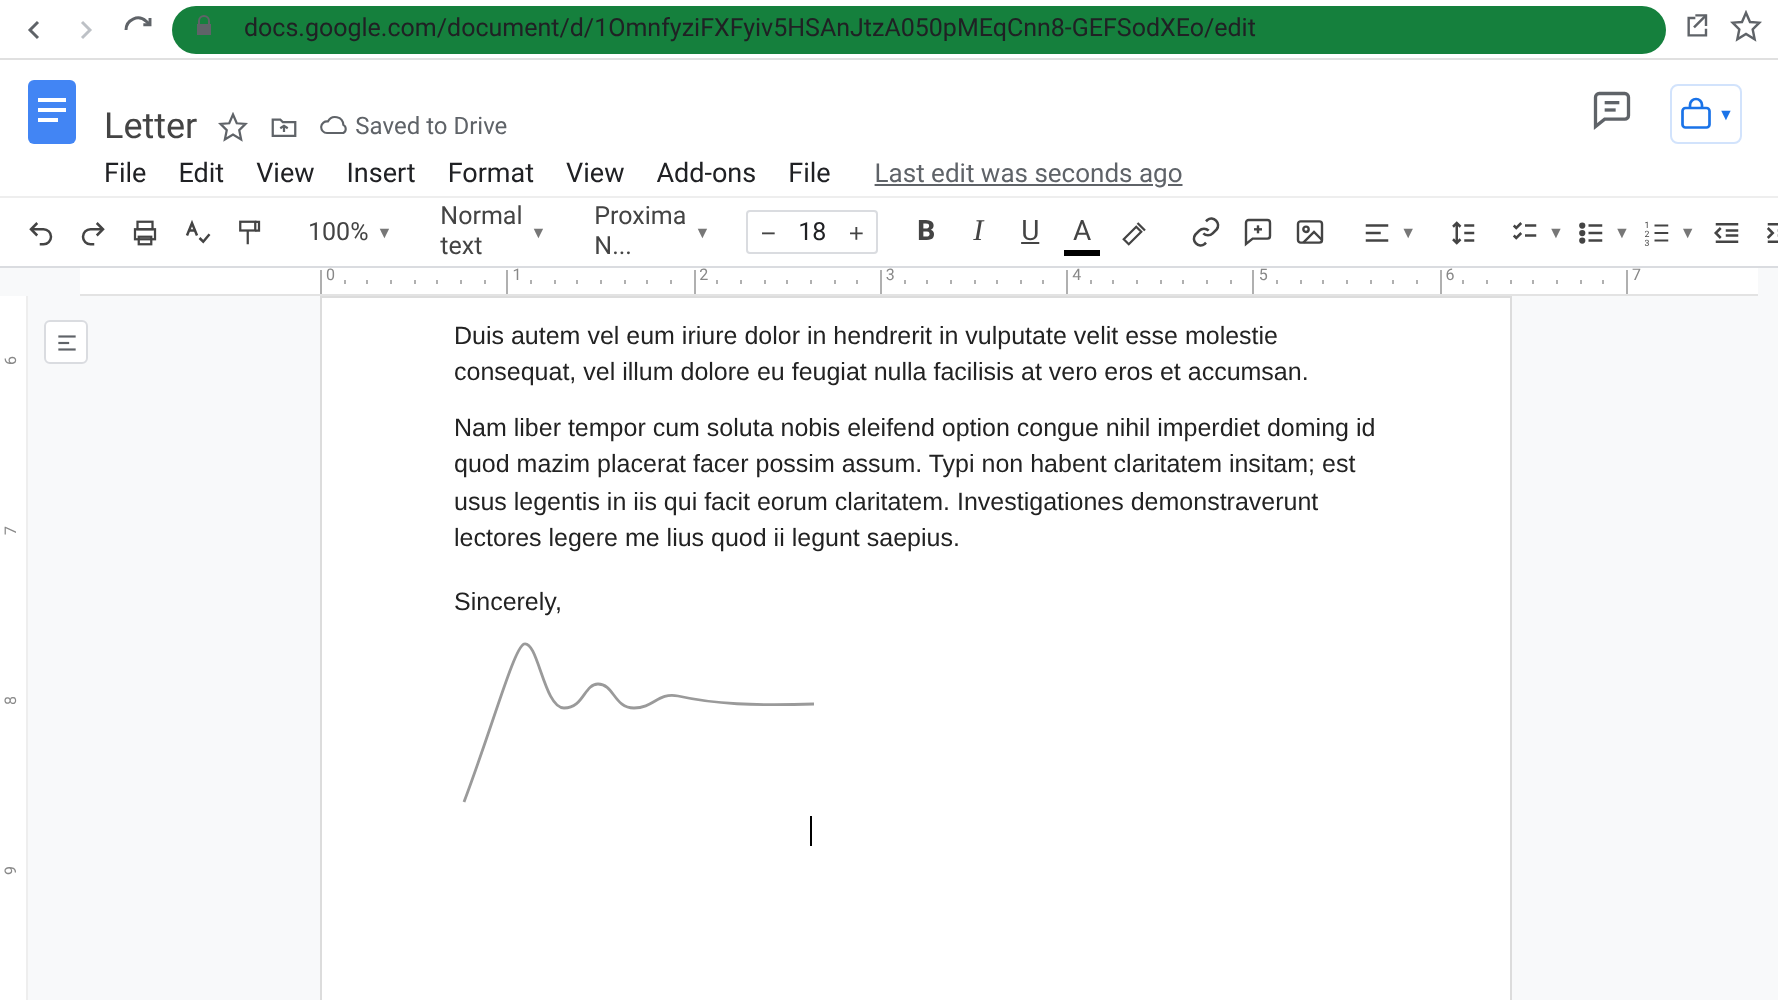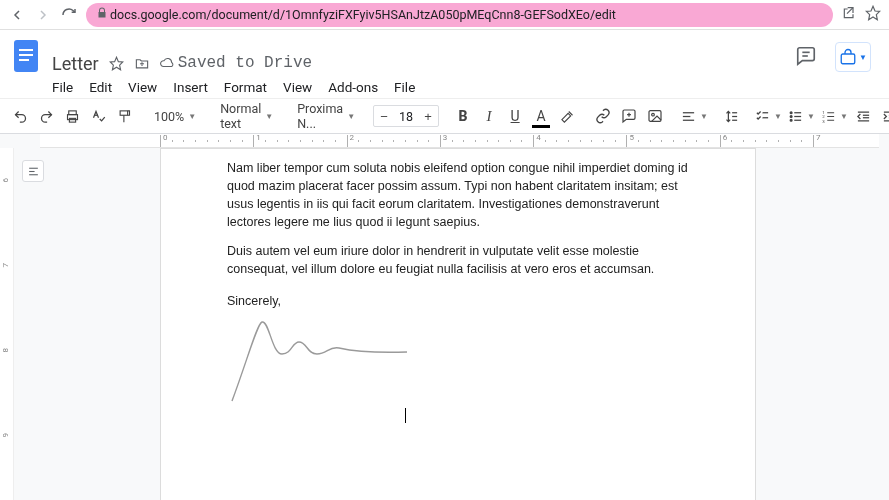--- a/index.html
+++ b/index.html
@@ -3,33 +3,33 @@
 <meta charset="utf-8">
 <style>
   :root { --border:#dadce0; --text:#202124; --muted:#5f6368; --green:#1e9f4b; }
   * { box-sizing:border-box; }
   body { margin:0; font-family:"Google Sans",Roboto,Arial,sans-serif; font-size:13px; color:var(--text); background:#fff; width:889px; height:500px; overflow:hidden; }
 
   
   .url-bar { height:30px; display:flex; align-items:center; gap:8px; padding:0 8px; border-bottom:1px solid #e0e0e0; background:#fff; }
   .nav-ico { width:18px; height:18px; display:flex; align-items:center; justify-content:center; color:#5f6368; }
   .nav-ico.disabled { color:#bdc1c6; }
-  .addr { flex:1; display:flex; align-items:center; gap:2px; height:24px; border-radius:14px; background:#f9a8d4; padding:0 10px; font-size:12.5px; color:#202124; }
+  .addr { flex:1; display:flex; align-items:center; gap:14px; height:24px; border-radius:14px; background:#15803d; padding:0 10px; font-size:12.5px; color:#202124; }
   .addr .lock { color:#5f6368; }
   .url-right { display:flex; gap:8px; color:#5f6368; }
 
   
   .title-row { display:flex; align-items:flex-start; padding:6px 10px 0 10px; gap:10px; }
   .doc-ico { width:32px; height:40px; display:flex; align-items:center; justify-content:center; }
   .doc-ico svg { width:26px; height:32px; }
   .title-main { display:flex; flex-direction:column; gap:2px; flex:1; }
   .title-line { display:flex; align-items:center; gap:10px; height:22px;margin-top:16px; }
   .doc-title { font-size:18px; color:#444; }
   .title-ico { color:#5f6368; display:flex; align-items:center; }
-  .drive-status { color:#5f6368; font-size:16px; display:flex; align-items:center; gap:4px;font-family:Liberation Mono, monospace; }
+  .drive-status { color:#5f6368; font-size:12px; display:flex; align-items:center; gap:4px; }
   .menu-line { display:flex; align-items:center; gap:16px; font-size:13.5px; color:#202124; height:22px; }
   .menu-line span { cursor:pointer; }
   .last-edit { color:#5f6368; text-decoration:underline; margin-left:6px; font-size:13px; }
   .title-right { display:flex; align-items:center; gap:18px; padding-right:8px; padding-top:6px; }
   .share-btn { width:36px; height:30px; border:1px solid #d2e3fc; border-radius:4px; display:flex; align-items:center; justify-content:center; color:#1a73e8; background:#fff; }
 
   
   .toolbar { height:36px; border-top:1px solid #eee; border-bottom:1px solid #dadce0; display:flex; align-items:center; padding:0 8px; gap:2px; background:#fff; }
   .tb-btn { min-width:24px; height:26px; display:flex; align-items:center; justify-content:center; color:#444; border-radius:2px; padding:0 3px; font-size:13px; }
   .tb-sep { width:1px; height:20px; background:#dadce0; margin:0 4px; }
@@ -131,20 +131,21 @@
     </div>
     <div class="menu-line">
       <span>File</span>
       <span>Edit</span>
       <span>View</span>
       <span>Insert</span>
       <span>Format</span>
       <span>View</span>
       <span>Add-ons</span>
       <span>File</span>
+      <span class="last-edit">Last edit was seconds ago</span>
     </div>
   </div>
   <div class="title-right">
     <span style="color:#5f6368"><svg width="22" height="22" viewBox="0 0 24 24" fill="none" stroke="currentColor" stroke-width="1.8">
           <path d="M21 15a2 2 0 0 1-2 2H8l-5 4V5a2 2 0 0 1 2-2h14a2 2 0 0 1 2 2z"></path>
           <line x1="8" y1="8" x2="16" y2="8"></line>
           <line x1="8" y1="12" x2="14" y2="12"></line>
         </svg></span>
     <div class="share-btn">
         <svg width="18" height="18" viewBox="0 0 24 24" fill="none" stroke="currentColor" stroke-width="1.8">
@@ -388,22 +389,22 @@
   <div class="outline-btn">
       <svg width="13" height="13" viewBox="0 0 24 24" stroke="currentColor" stroke-width="2" fill="none">
         <line x1="4" y1="6" x2="20" y2="6"></line>
         <line x1="4" y1="12" x2="14" y2="12"></line>
         <line x1="4" y1="18" x2="20" y2="18"></line>
       </svg>
     </div>
 
   <div class="page">
     <div class="page-content">
+      <p class="para">Duis autem vel eum iriure dolor in hendrerit in vulputate velit esse molestie consequat, vel illum dolore eu feugiat nulla facilisis at vero eros et accumsan.</p>
       <p class="para">Nam liber tempor cum soluta nobis eleifend option congue nihil imperdiet doming id quod mazim placerat facer possim assum. Typi non habent claritatem insitam; est usus legentis in iis qui facit eorum claritatem. Investigationes demonstraverunt lectores legere me lius quod ii legunt saepius.</p>
-      <p class="para">Duis autem vel eum iriure dolor in hendrerit in vulputate velit esse molestie consequat, vel illum dolore eu feugiat nulla facilisis at vero eros et accumsan.</p>
       <p class="closing">Sincerely,</p>
       <div class="sig-wrap">
         <svg width="190" height="90" viewBox="0 0 190 90" fill="none" stroke="#9a9a9a" stroke-width="1.4">
           <path d="M5 85 C 20 45, 30 8, 35 6 C 42 4, 45 38, 55 38 C 65 38, 65 26, 72 26 C 80 26, 80 38, 90 38 C 100 38, 102 30, 112 32 C 130 36, 150 37, 180 36"></path>
         </svg>
       </div>
       <div class="cursor"></div>
     </div>
   </div>
 </div>

